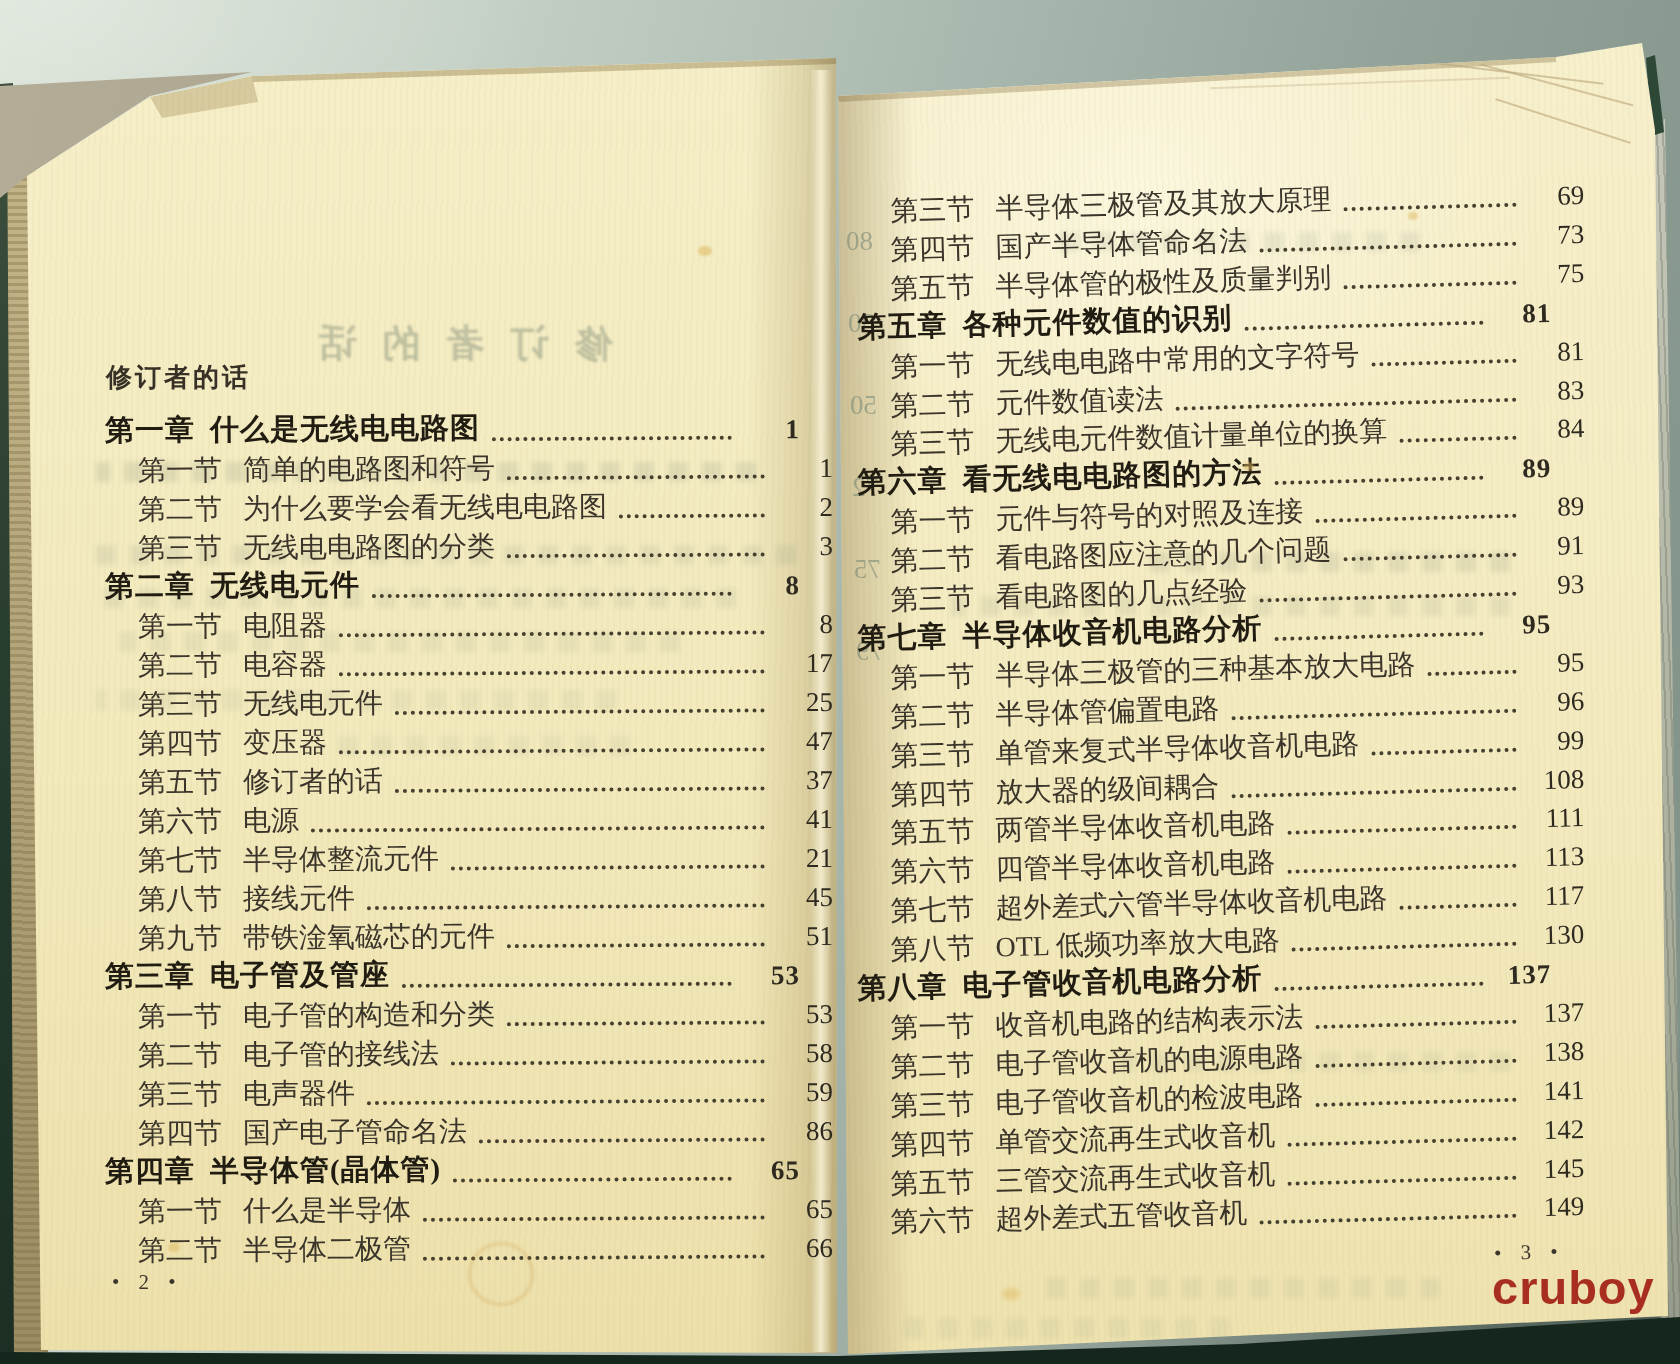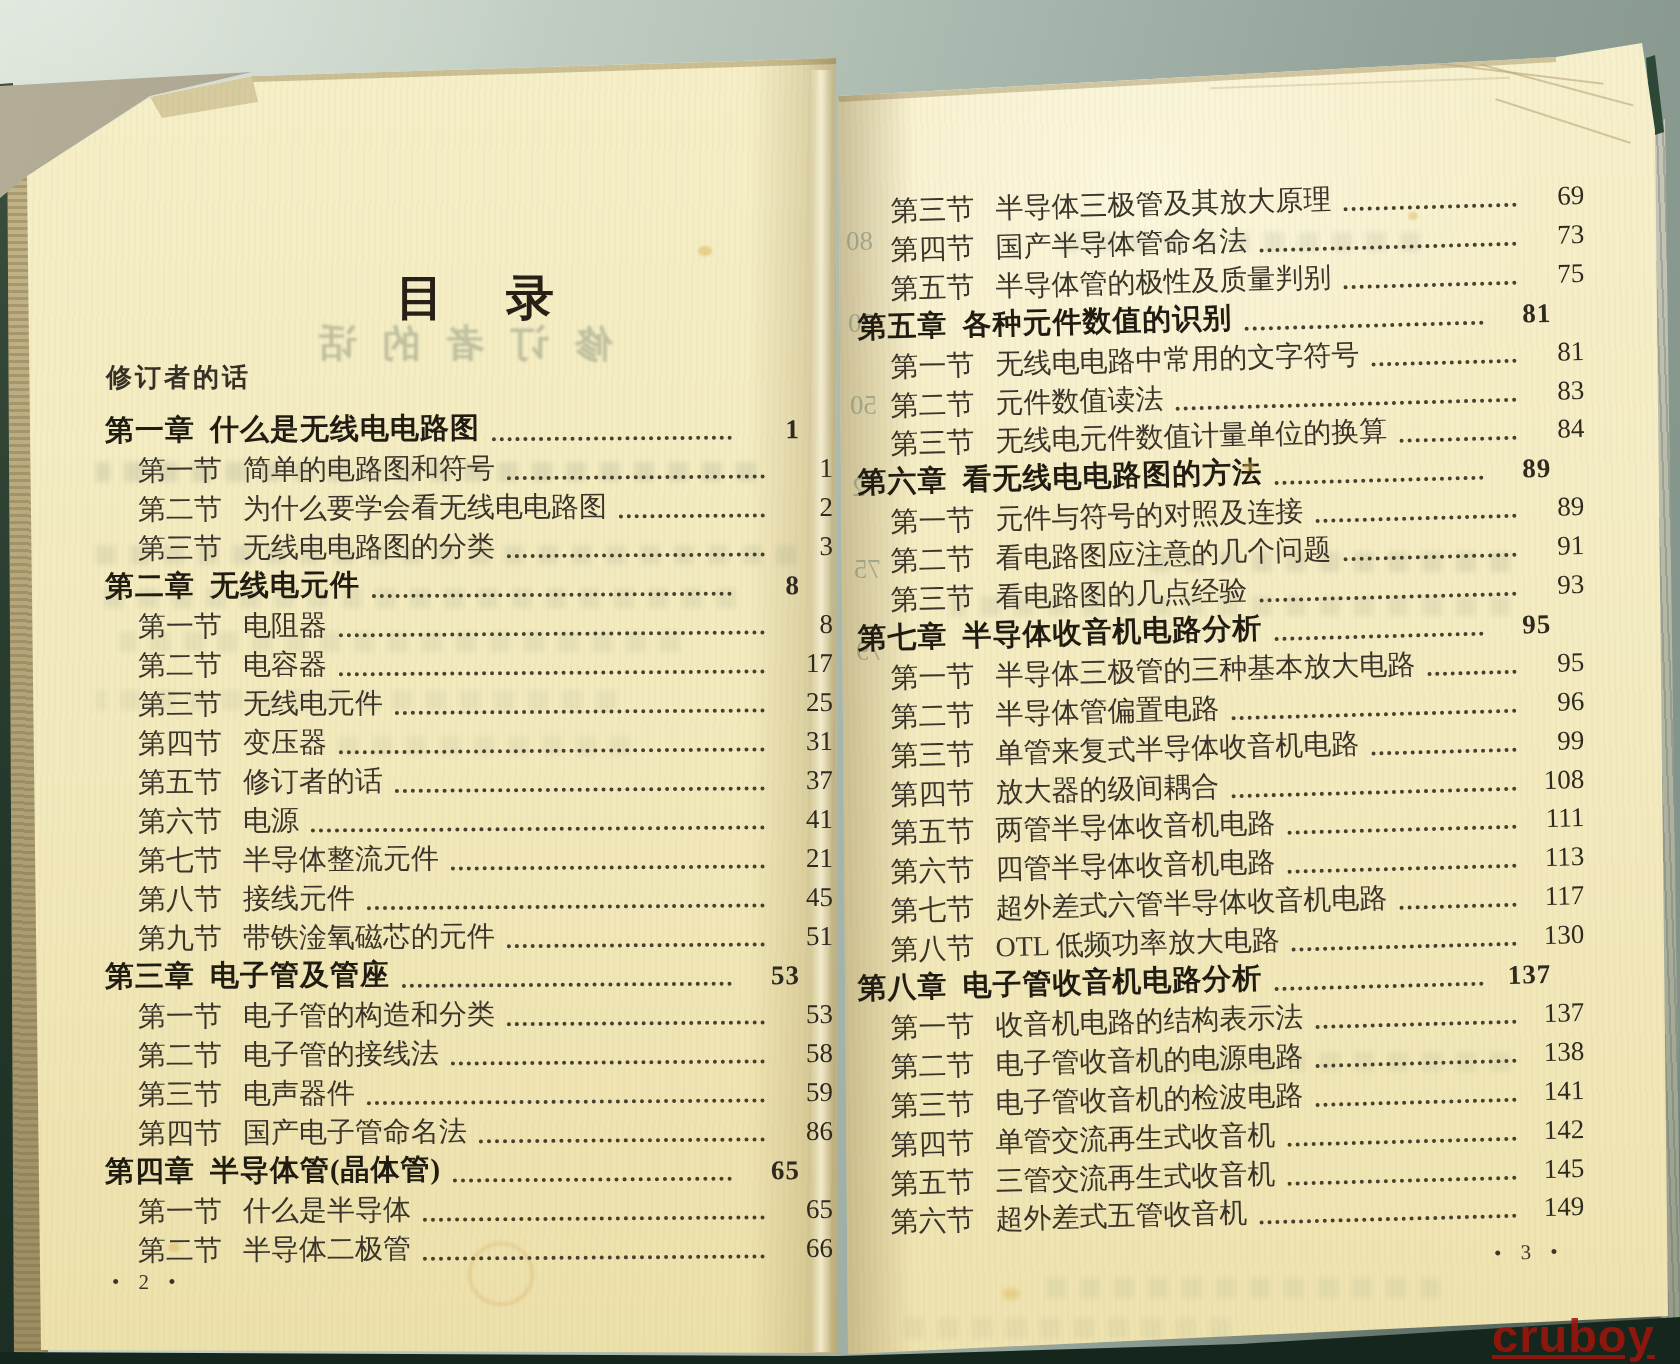--- a/index.html
+++ b/index.html
@@ -114,23 +114,23 @@
   .toc-row .num{flex:0 0 62px;text-align:right;font-size:27px;line-height:34px;color:#2e2a20;}
   .toc-row.sec{padding-left:33px;font-size:28px;color:#3a342a;}
   .toc-row.chap{font-size:29px;font-weight:700;color:#211c12;letter-spacing:1px;}
   .left-row{left:105px;width:695px;transform:rotate(-0.4deg);transform-origin:0 100%;}
   .right-row{left:858px;width:694px;transform:rotate(-1.5deg);transform-origin:0 100%;}
 
   .pg-footer{position:absolute;font-size:21px;color:#3b352b;letter-spacing:7px;white-space:nowrap;}
   .footer-left{left:112px;top:1270px;}
   .footer-right{left:1494px;top:1240px;transform:rotate(-1.5deg);}
 
-  .watermark{position:absolute;left:1492px;top:1308px;font-size:47px;font-weight:700;
+  .watermark{position:absolute;left:1492px;top:1260px;font-size:47px;font-weight:700;
     font-family:"Liberation Sans","DejaVu Sans",sans-serif;letter-spacing:1px;
-    color:rgba(158,22,10,0.88);text-decoration:underline;}
+    color:rgba(158,22,10,0.88);}
 </style>
 </head>
 <body>
 
 <div class="canvas">
   <div class="backdrop"></div>
 
   <div class="cover-left"></div>
   <div class="block-left"></div>
   <div class="cover-wedge"></div>
@@ -144,21 +144,20 @@
     <div class="gutter-line"></div>
 
     <div class="ghost-title">修订者的话</div>
     <div class="ghost-line gl1"></div>
     <div class="ghost-line gl2"></div>
     <div class="ghost-line gl3"></div>
     <div class="ghost-line gl4"></div>
     <div class="ghost-line gl5"></div>
     <div class="ghost-line gl6"></div>
 
-    <div class="toc-title">目录</div>
     <div class="preface">修订者的话</div>
 
     <div id="left-rows">
         <div class="toc-row left-row chap" style="top: 415px;">
     <span class="lbl">第一章</span>
     <span class="ttl">什么是无线电电路图</span>
     <span class="dots"></span>
     <span class="num">1</span>
   </div>
         <div class="toc-row left-row sec" style="top: 454px;">
@@ -200,21 +199,21 @@
         <div class="toc-row left-row sec" style="top: 688px;">
     <span class="lbl">第三节</span>
     <span class="ttl">无线电元件</span>
     <span class="dots"></span>
     <span class="num">25</span>
   </div>
         <div class="toc-row left-row sec" style="top: 727px;">
     <span class="lbl">第四节</span>
     <span class="ttl">变压器</span>
     <span class="dots"></span>
-    <span class="num">31</span>
+    <span class="num">47</span>
   </div>
         <div class="toc-row left-row sec" style="top: 766px;">
     <span class="lbl">第五节</span>
     <span class="ttl">修订者的话</span>
     <span class="dots"></span>
     <span class="num">37</span>
   </div>
         <div class="toc-row left-row sec" style="top: 805px;">
     <span class="lbl">第六节</span>
     <span class="ttl">电源</span>

